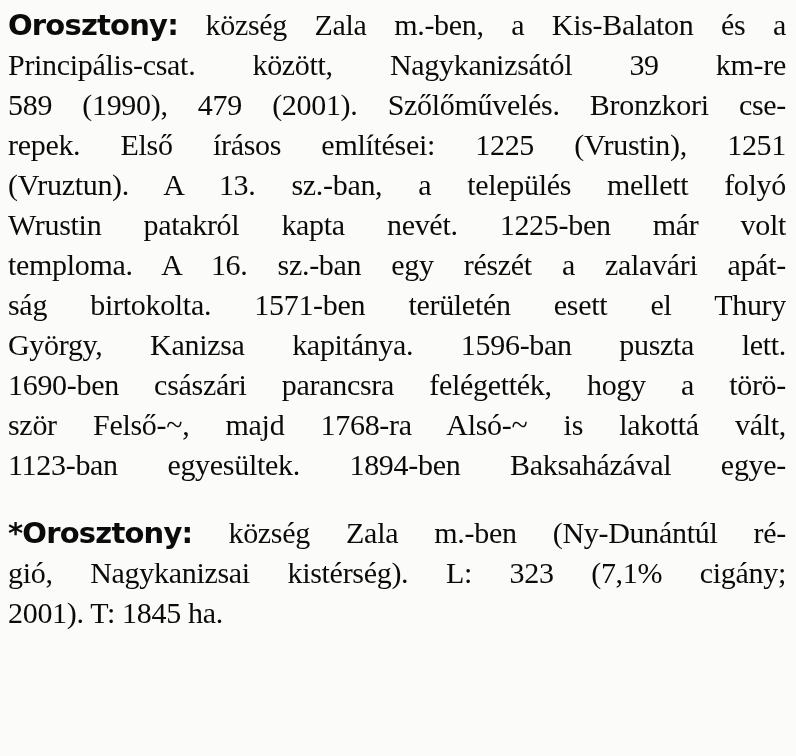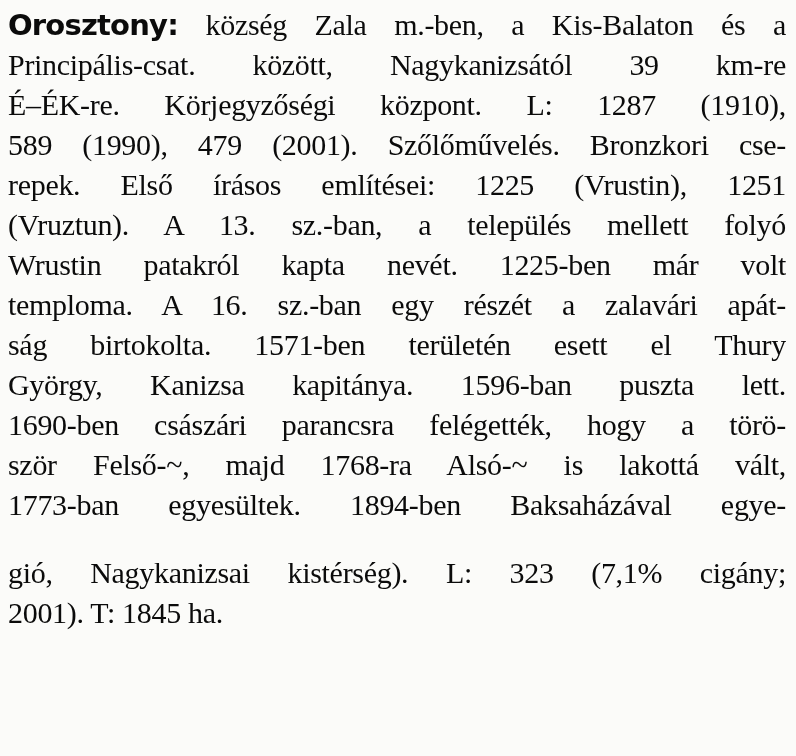--- a/index.html
+++ b/index.html
@@ -47,31 +47,31 @@
   }
 </style>
 </head>
 <body>
 
 <div class="page">
 
   <div class="entry">
     <div class="line"><span class="headword">Orosztony:</span><span> község Zala m.-ben, a Kis-Balaton és a</span></div>
     <div class="line">Principális-csat. között, Nagykanizsától 39 km-re</div>
-    <div class="line">É–ÉK-re. Körjegyzőségi központ. L: 1287 (1910),</div>
     <div class="line">589 (1990), 479 (2001). Szőlőművelés. Bronzkori cse-</div>
     <div class="line">repek. Első írásos említései: 1225 (Vrustin), 1251</div>
     <div class="line">(Vruztun). A 13. sz.-ban, a település mellett folyó</div>
     <div class="line">Wrustin patakról kapta nevét. 1225-ben már volt</div>
     <div class="line">temploma. A 16. sz.-ban egy részét a zalavári apát-</div>
     <div class="line">ság birtokolta. 1571-ben területén esett el Thury</div>
     <div class="line">György, Kanizsa kapitánya. 1596-ban puszta lett.</div>
     <div class="line">1690-ben császári parancsra felégették, hogy a törö-</div>
     <div class="line">ször Felső-~, majd 1768-ra Alsó-~ is lakottá vált,</div>
-    <div class="line">1773-ban egyesültek. 1894-ben Baksaházával egye-</div>
+    <div class="line">1123-ban egyesültek. 1894-ben Baksaházával egye-</div>
   </div>
 
   <div class="entry">
+    <div class="line"><span class="headword">*Orosztony:</span><span> község Zala m.-ben (Ny-Dunántúl ré-</span></div>
     <div class="line">gió, Nagykanizsai kistérség). L: 323 (7,1% cigány;</div>
     <div class="line last">2001). T: 1845 ha.</div>
   </div>
 
 </div>
 
 </body></html>

